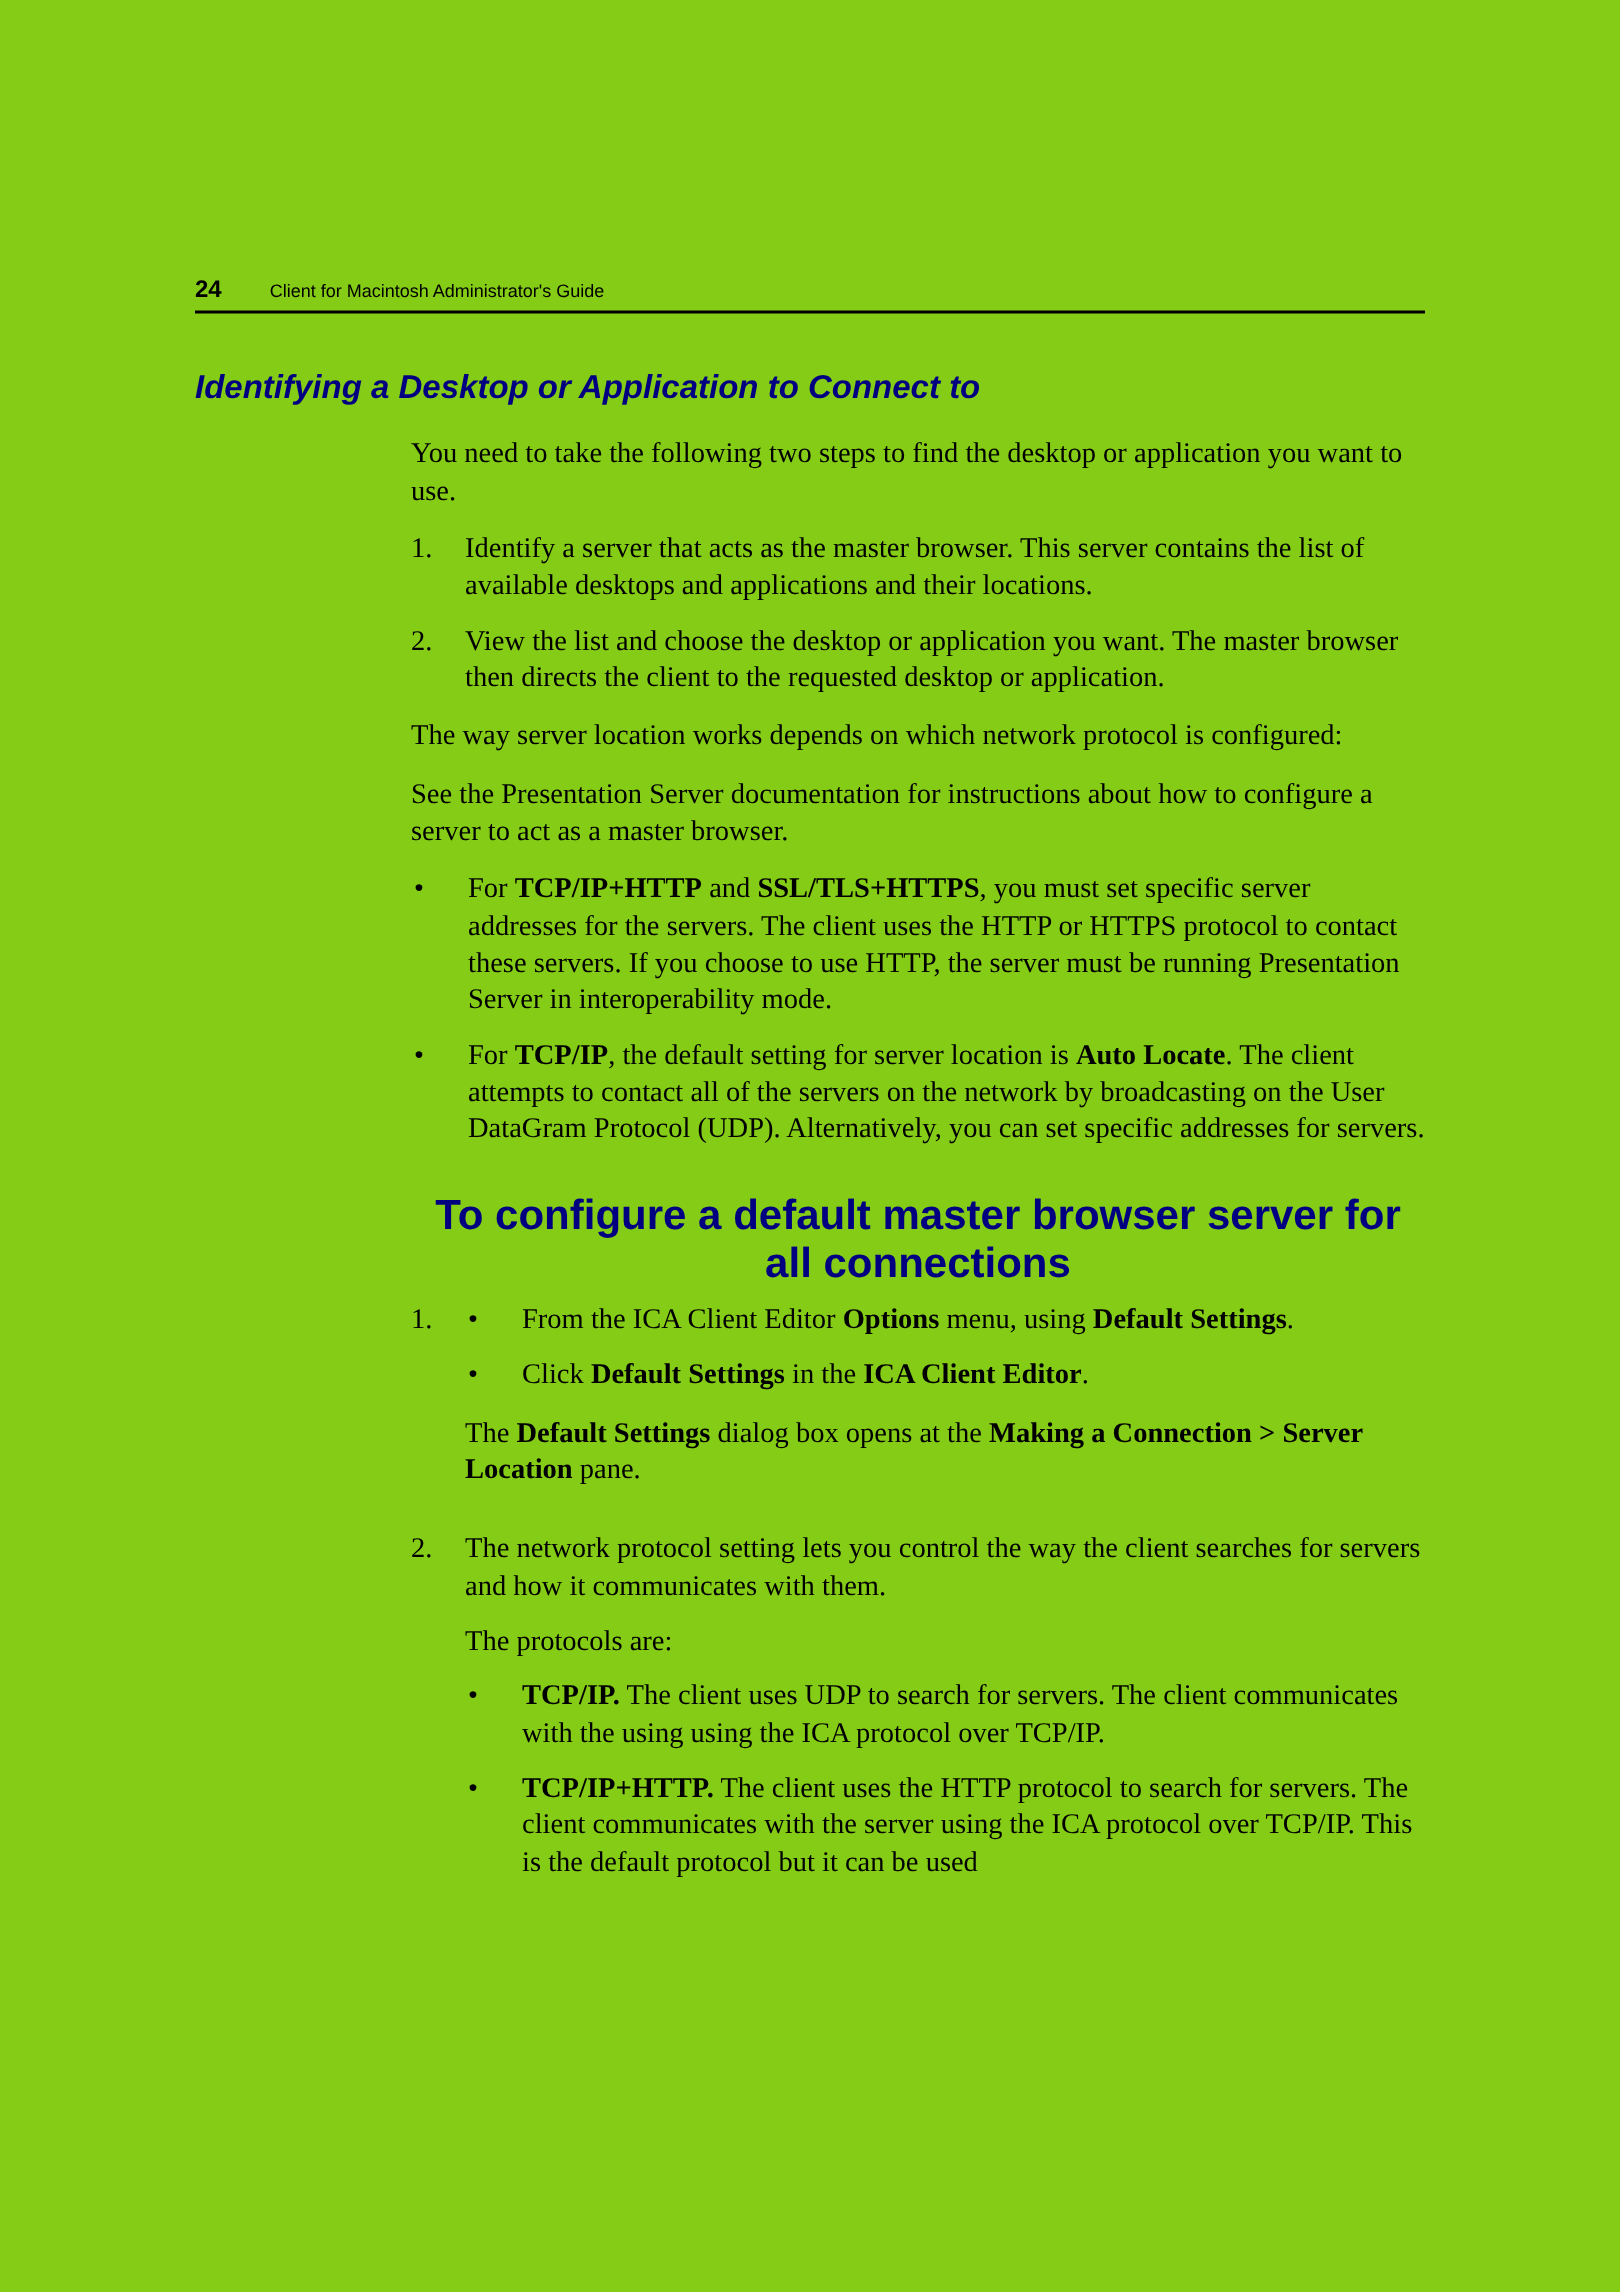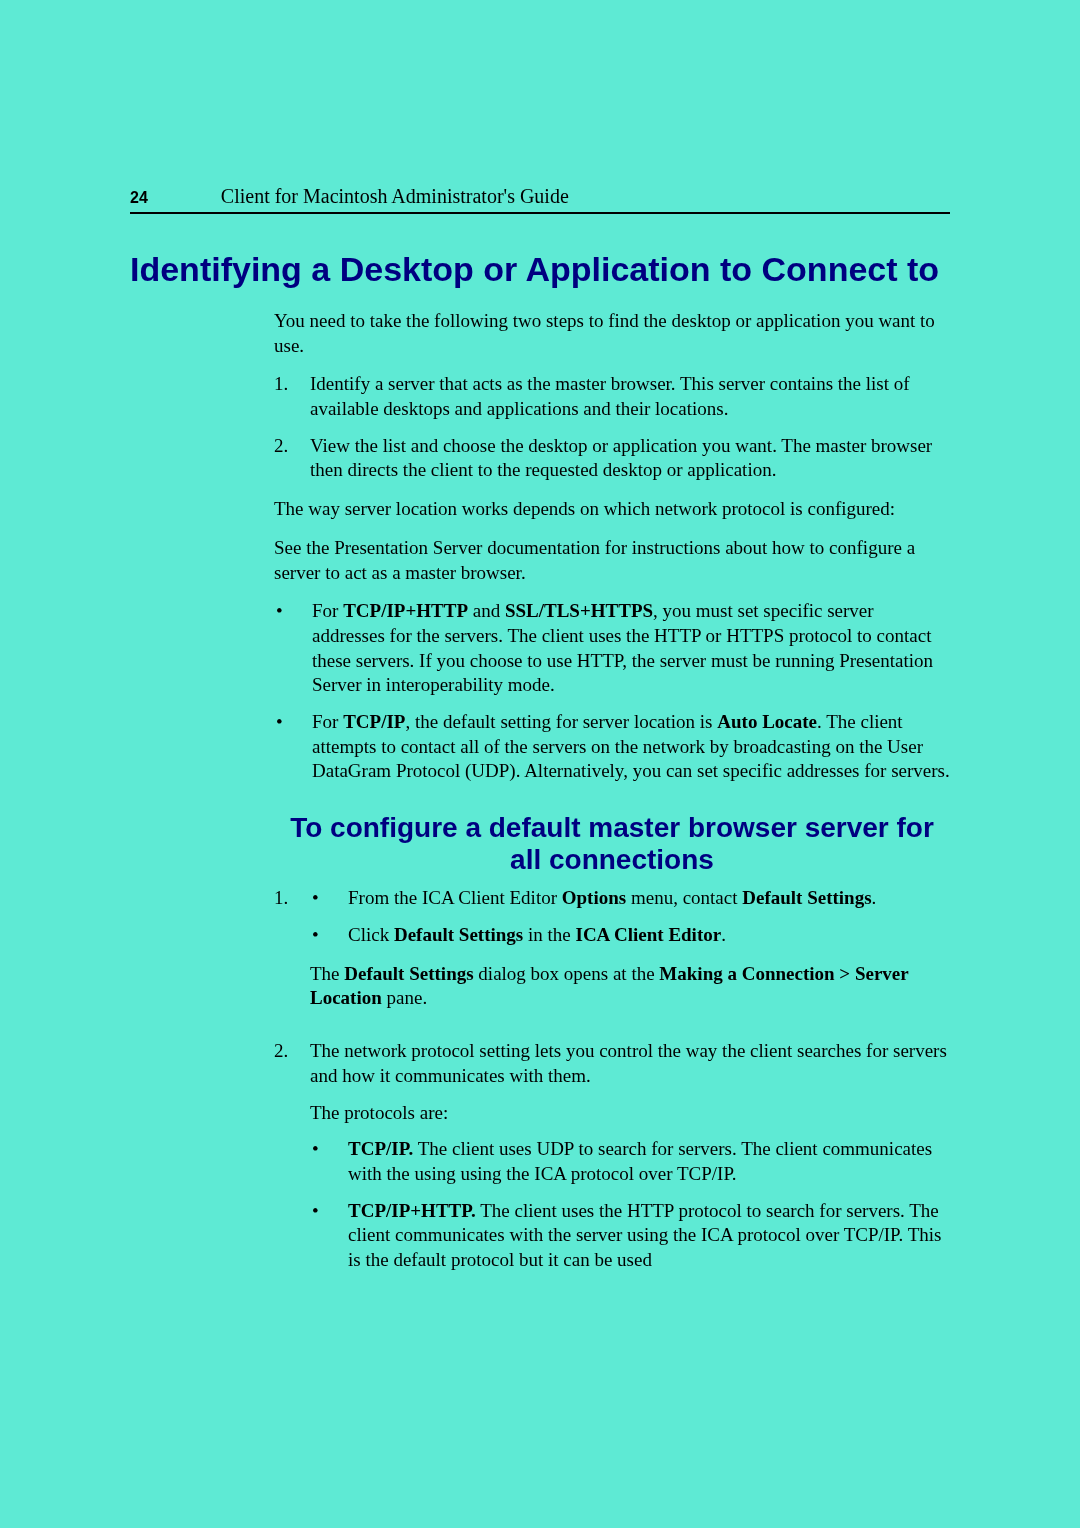--- a/index.html
+++ b/index.html
@@ -6,48 +6,48 @@
     margin: 0;
     padding: 0;
     background: #ffffff;
     font-family: "Times New Roman", Times, serif;
     color: #000000;
   }
   .page {
     width: 1080px;
     height: 1528px;
     position: relative;
-    background: #5eead4;
+    background: #84cc16;
     box-sizing: border-box;
     padding: 185px 130px 0 130px;
   }
   .header-row {
     display: flex;
     align-items: baseline;
     border-bottom: 2px solid #000;
     padding-bottom: 4px;
     margin-bottom: 36px;
   }
   .page-number {
     font-family: Arial, Helvetica, sans-serif;
     font-weight: bold;
     font-size: 16px;
     margin-right: 32px;
   }
   .header-title {
-    font-family: Liberation Serif, serif;
-    font-size: 20px;
-    margin-left: 41px;
+    font-family: Liberation Sans, sans-serif;
+    font-size: 12px;
   }
   h1.main-heading {
     font-family: Arial, Helvetica, sans-serif;
     font-weight: bold;
-    font-size: 34px;
+    font-size: 22px;
     color: #000080;
     margin: 0 0 20px 0;
+    font-style: italic;
   }
   h2.sub-heading {
     font-family: Arial, Helvetica, sans-serif;
     font-weight: bold;
     font-size: 28px;
     color: #000080;
     margin: 28px 0 10px 0;
     line-height: 1.15;
     text-align: center;
   }
@@ -153,21 +153,21 @@
     <h2 class="sub-heading">To configure a default master browser server for all connections</h2>
 
     <ol class="numbered">
       <li>
         <span class="num">1.</span>
         <div class="li-body">
           <ul class="bulleted inner">
             <li>
               <span class="bullet">•</span>
               <span class="li-body">
-                <span>From the ICA Client Editor </span><span class="bold">Options</span><span> menu, contact </span><span class="bold">Default Settings</span><span>.</span>
+                <span>From the ICA Client Editor </span><span class="bold">Options</span><span> menu, using </span><span class="bold">Default Settings</span><span>.</span>
               </span>
             </li>
             <li>
               <span class="bullet">•</span>
               <span class="li-body">
                 <span>Click </span><span class="bold">Default Settings</span><span> in the </span><span class="bold">ICA Client Editor</span><span>.</span>
               </span>
             </li>
           </ul>
           <p>

